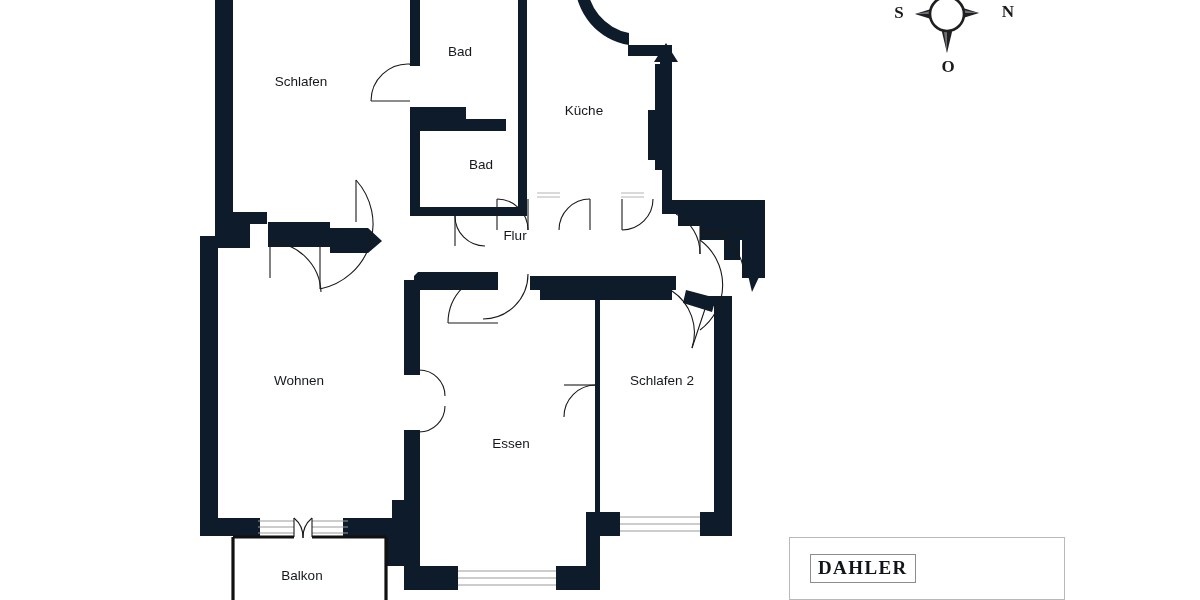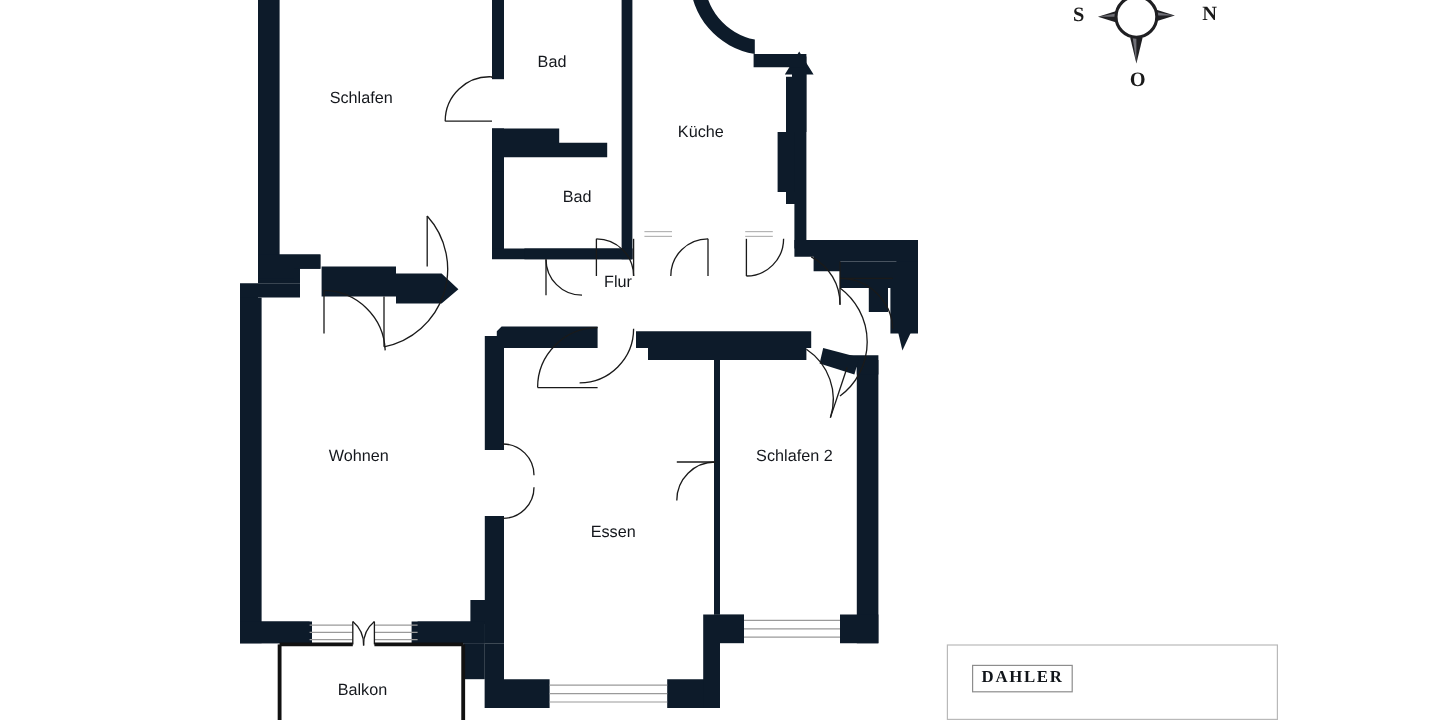--- a/index.html
+++ b/index.html
@@ -50,21 +50,21 @@
   }
   .brand-logo {
     position: absolute;
     border: 1px solid #8d8d8d;
     background: #ffffff;
     box-sizing: border-box;
     display: flex;
     align-items: center;
     justify-content: flex-start;
     font-family: "Liberation Serif", serif;
-    font-size: 14px;
+    font-size: 19px;
     letter-spacing: 1.4px;
     font-weight: bold;
     color: #11151a;
     padding: 2px 7px 3px 7px;
   }
 </style>
 </head>
 <body>
 
 <div id="stage">

